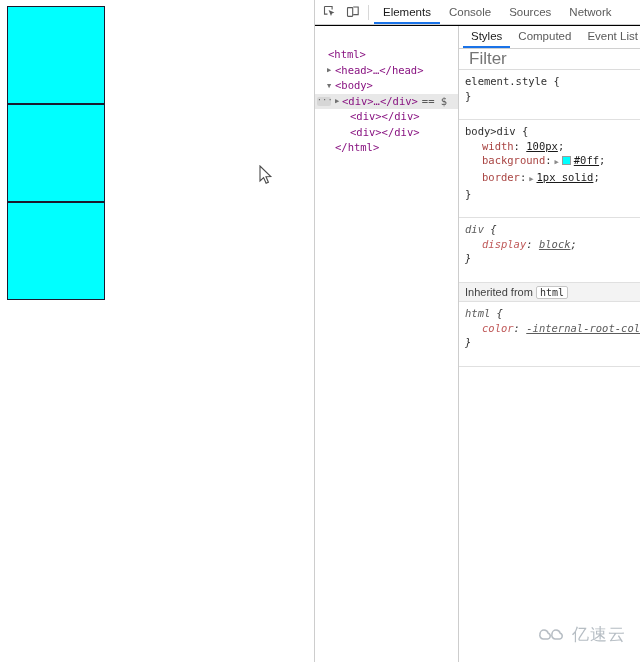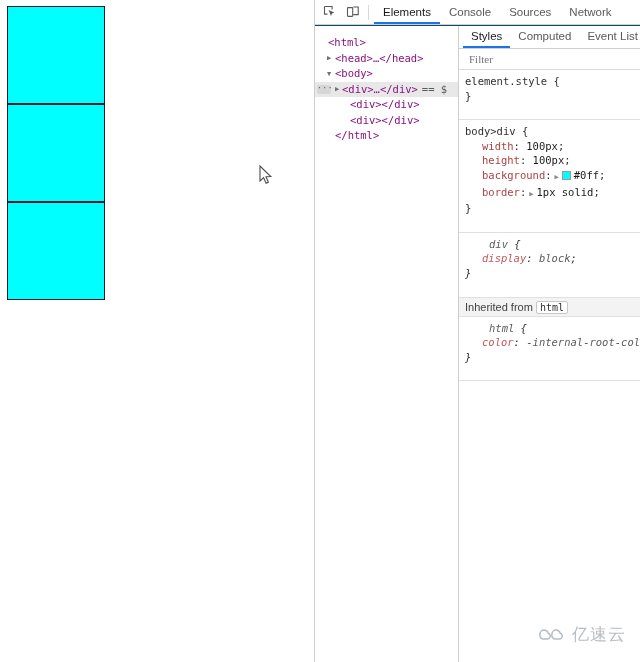--- a/index.html
+++ b/index.html
@@ -49,21 +49,21 @@
     height: 20px;
     pointer-events: none;
   }
 
   
   #devtools {
     position: absolute;
     left: 314px; top: 0;
     width: 326px;
     height: 662px;
-    background: #0c4a6e;
+    background: #000000;
     border-left: 1px solid #cdcdcd;
     font-family: "Liberation Sans", sans-serif;
   }
 
   
   #devtools-toolbar {
     position: relative;
     height: 25px;
     background: #ffffff;
     border-bottom: 1px solid #d0d0d0;
@@ -102,21 +102,21 @@
     left: 0; top: 26px;
     right: 0; bottom: 0;
     display: flex;
   }
 
   
   #dom-tree-pane {
     width: 144px;
     background: #ffffff;
     border-right: 1px solid #cdcdcd;
-    padding-top: 9px;
+    padding-top: 21px;
     overflow: hidden;
     font-family: "DejaVu Sans Mono", monospace;
     font-size: 10.5px;
     line-height: 15.5px;
     color: #881280;
     position: relative;
   }
   .dom-row {
     position: relative;
     white-space: nowrap;
@@ -192,46 +192,46 @@
     height: 21px;
     border-bottom: 1px solid #dcdcdc;
     display: flex;
     align-items: center;
     padding-left: 8px;
     background: #ffffff;
   }
   #filter-input {
     border: none;
     outline: none;
-    font-size: 11px;
+    font-size: 17px;
     color: #7a7a7a;
     background: transparent;
     width: 96%;
-    font-family: Liberation Serif, serif;
+    font-family: Liberation Sans, sans-serif;
   }
 
   .css-rule {
     font-family: "DejaVu Sans Mono", monospace;
     font-size: 10.5px;
     line-height: 14.6px;
     padding: 4px 0 16px 6px;
     border-bottom: 1px solid #e0e0e0;
     color: #303030;
     white-space: nowrap;
     overflow: hidden;
   }
   .css-rule.ua {
     font-style: italic;
     color: #666666;
   }
   .sel { color: #303030; }
-  .css-rule.ua .sel { color: #5c5c5c; margin-left: 24px; }
+  .css-rule.ua .sel { color: #5c5c5c; }
   .prop { color: #a94442; padding-left: 17px; }
   .css-rule.ua .prop { color: #c05a5a; }
-  .val { color: #1a1a1a; }
+  .val { color: #1a1a1a; text-decoration: underline; }
   .css-rule.ua .val { color: #5c5c5c; }
   .brace { color: #303030; }
   .expand-arrow {
     color: #8a8a8a;
     font-size: 7px;
     padding: 0 3px;
     cursor: pointer;
   }
   .color-swatch {
     display: inline-block;
@@ -375,23 +375,20 @@
         </div>
 
         <div class="css-rule">
           <div>
             <span class="sel">body&gt;div</span><span class="brace"> {</span>
           </div>
           <div>
             <span class="prop">width</span><span class="brace">: </span><span class="val">100px</span><span class="brace">;</span>
           </div>
           <div>
-            <span class="prop">height</span><span class="brace">: </span><span class="val">100px</span><span class="brace">;</span>
-          </div>
-          <div>
             <span class="prop">background</span><span class="brace">:</span><span class="expand-arrow">▶</span><span class="color-swatch"></span><span class="val">#0ff</span><span class="brace">;</span>
           </div>
           <div>
             <span class="prop">border</span><span class="brace">:</span><span class="expand-arrow">▶</span><span class="val">1px solid</span><span class="brace">;</span>
           </div>
           <div class="brace">}</div>
         </div>
 
         <div class="css-rule ua">
           <div>

